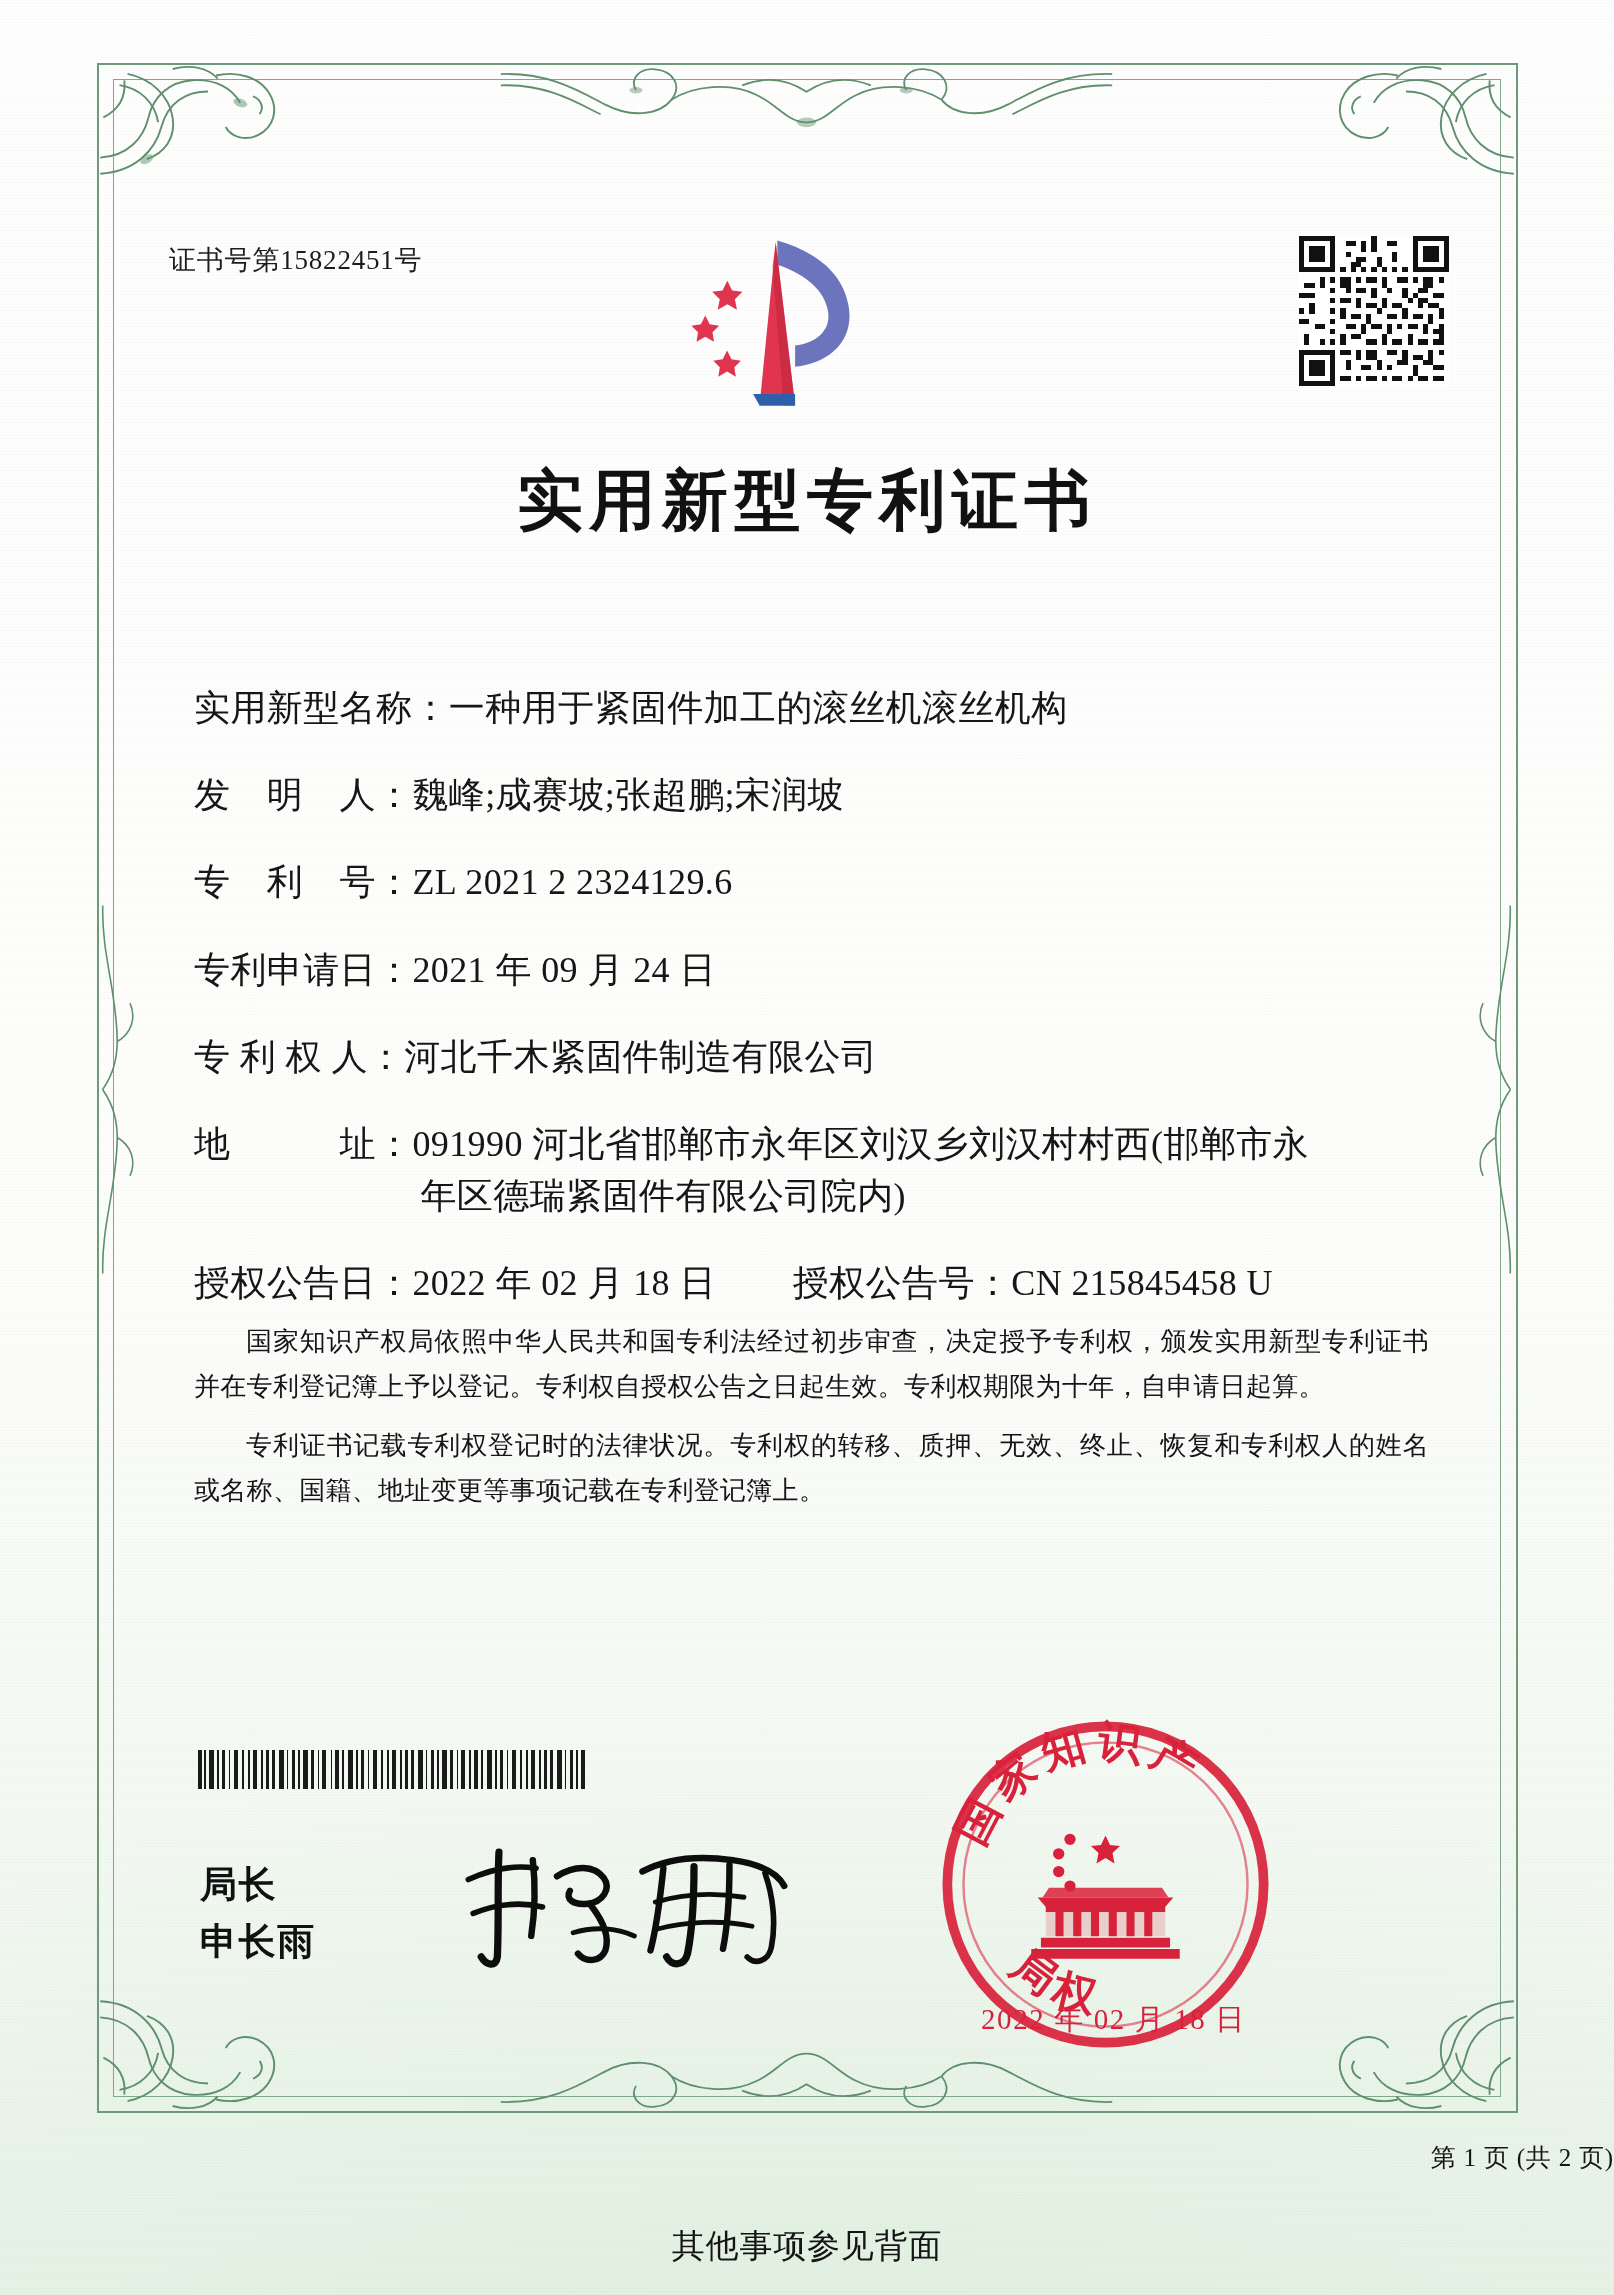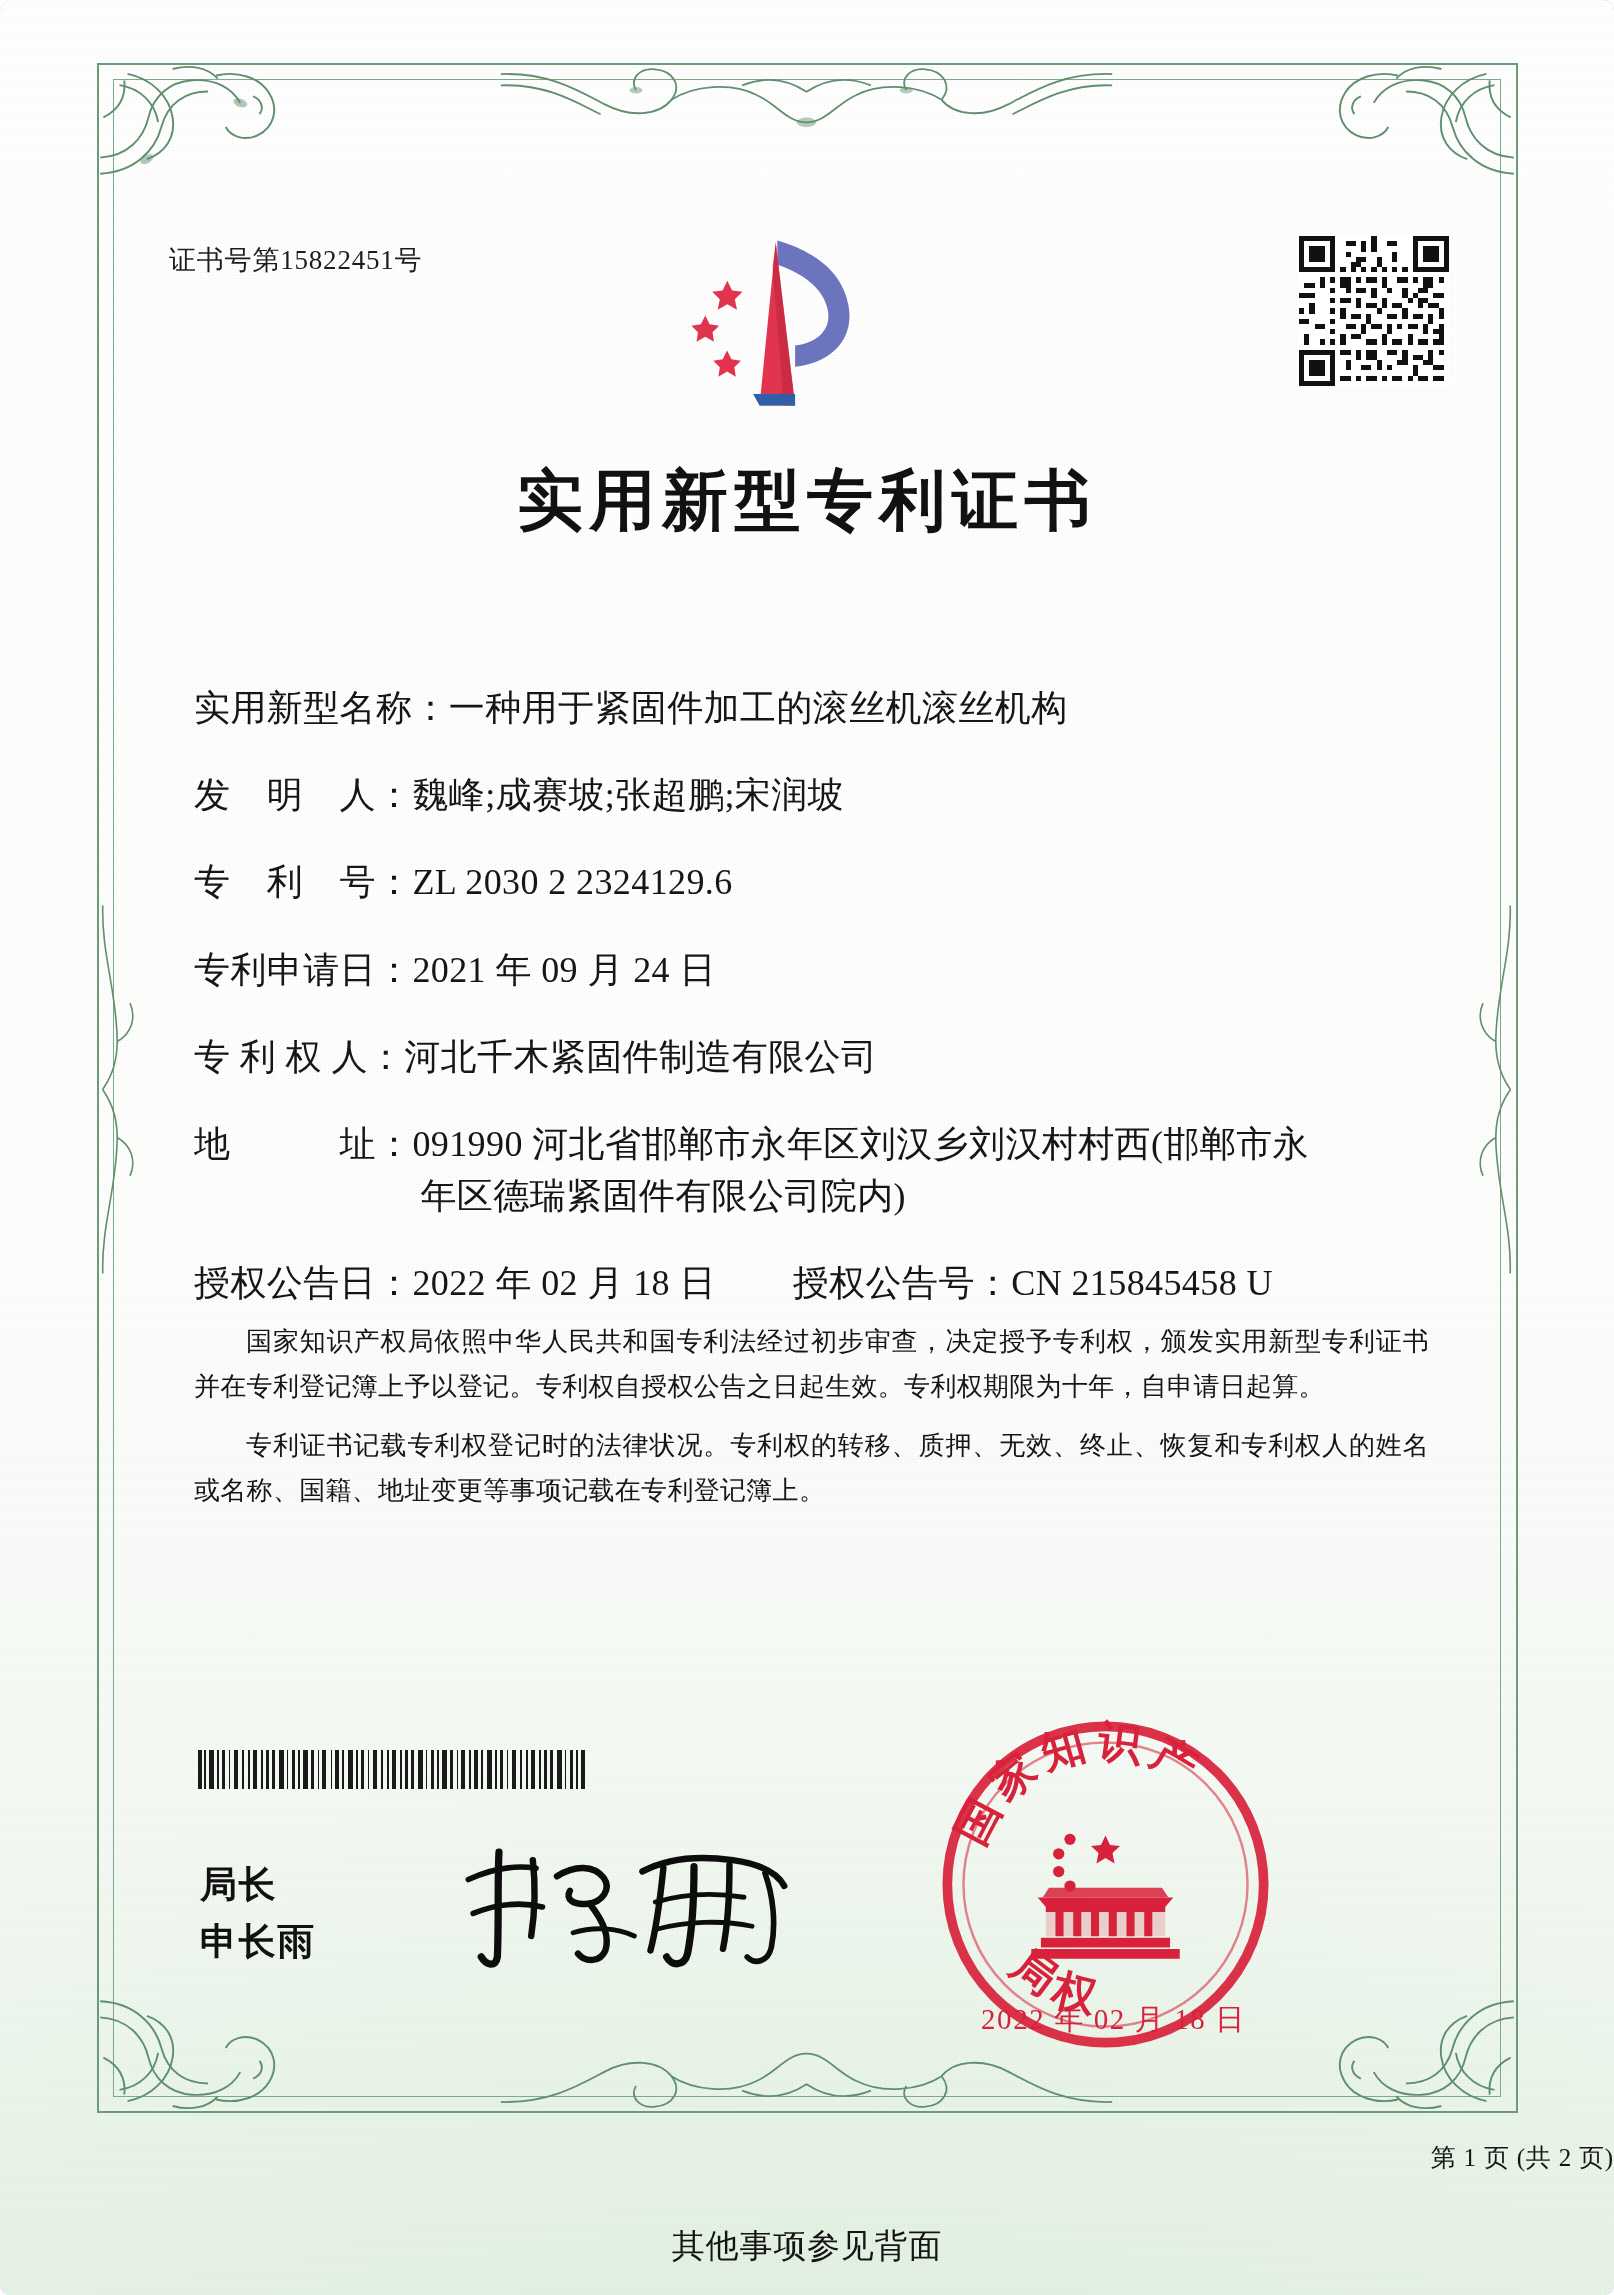--- a/index.html
+++ b/index.html
@@ -9,21 +9,20 @@
   }
   body {
     font-family: "Liberation Serif", "DejaVu Serif", serif;
   }
   #page {
     position: relative;
     width: 1614px;
     height: 2295px;
     background: #5eead4;
     overflow: hidden;
-    border-radius: 10px;
   }
   
   .paper {
     position: absolute;
     inset: 0;
     background:
       radial-gradient(ellipse 140% 60% at 50% 118%, #d8ecd8 0%, rgba(222,239,222,0.55) 36%, rgba(245,250,245,0.0) 70%),
       linear-gradient(to bottom, #fefefe 0%, #fdfdfc 55%, #f4f9f3 78%, #eaf4e9 100%);
   }
   .paper-noise {
@@ -376,21 +375,21 @@
     <div class="row">
       <span class="label">实用新型名称：</span>
       <span class="value">一种用于紧固件加工的滚丝机滚丝机构</span>
     </div>
     <div class="row">
       <span class="label">发　明　人：</span>
       <span class="value">魏峰;成赛坡;张超鹏;宋润坡</span>
     </div>
     <div class="row">
       <span class="label">专　利　号：</span>
-      <span class="value">ZL 2030 2 2324129.6</span>
+      <span class="value">ZL 2021 2 2324129.6</span>
     </div>
     <div class="row">
       <span class="label">专利申请日：</span>
       <span class="value">2021 年 09 月 24 日</span>
     </div>
     <div class="row">
       <span class="label">专 利 权 人：</span>
       <span class="value">河北千木紧固件制造有限公司</span>
     </div>
     <div class="row">

